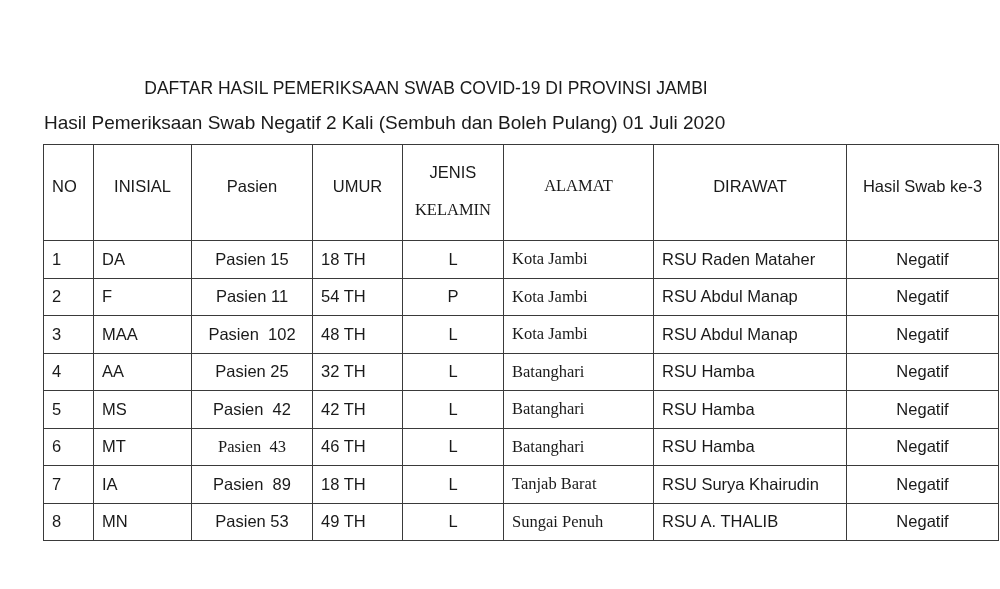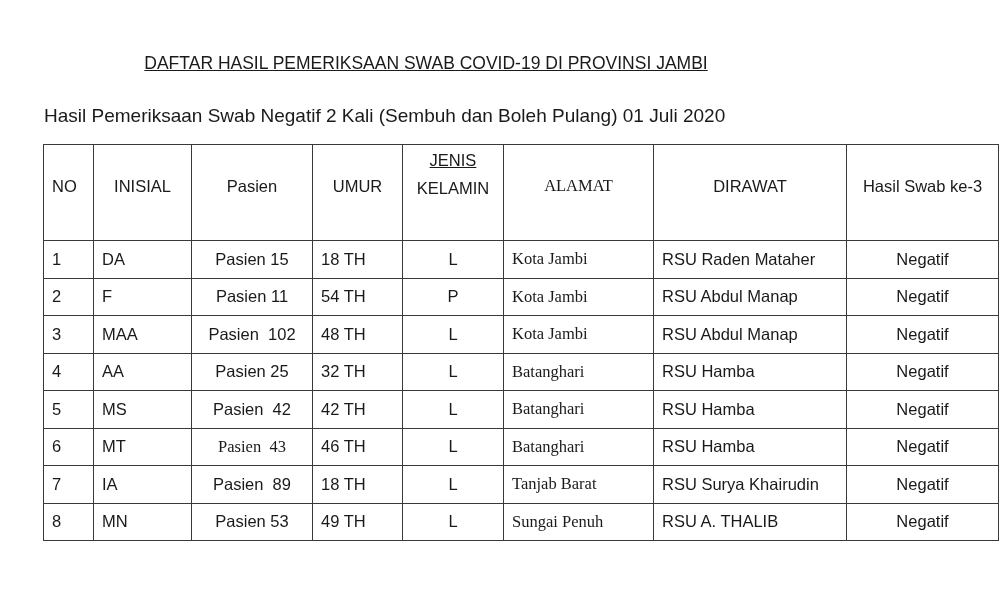--- a/index.html
+++ b/index.html
@@ -1,26 +1,26 @@
 <!DOCTYPE html>
 <html><head>
 <meta charset="utf-8">
 <style>
   html, body { margin: 0; padding: 0; background: #ffffff; }
   body { width: 1000px; height: 589px; position: relative; overflow: hidden;
          font-family: "Liberation Sans", "DejaVu Sans", sans-serif; color: #1a1a1a; }
-  .title { position: absolute; left: 0; width: 852px; top: 53px; text-align: center;
-           font-size: 17.5px; letter-spacing: 0px; text-decoration: underline; }
-  .subtitle { position: absolute; left: 44px; top: 105px; font-size: 19px; }
+  .title { position: absolute; left: 0; width: 852px; top: 78px; text-align: center;
+           font-size: 17.5px; letter-spacing: 0px; }
+  .subtitle { position: absolute; left: 44px; top: 112px; font-size: 19px; }
   table.doc { position: absolute; left: 43px; top: 144px; border-collapse: collapse;
               font-size: 16.5px; }
   table.doc td, table.doc th { border: 1.3px solid #3a3a3a; padding: 0; font-weight: normal; }
   table.doc th { height: 73px; vertical-align: top; padding-top: 22px; line-height: 38px; }
-  table.doc th .l1 { display: block; line-height: 16px; margin-top: 0px; text-decoration: underline; }
-  table.doc th .l2 { display: block; line-height: 16px; margin-top: 12px; }
+  table.doc th .l1 { display: block; line-height: 16px; margin-top: 12px; }
+  table.doc th .l2 { display: block; line-height: 16px; margin-top: 22px; font-family: Liberation Serif, serif; }
   table.doc td { height: 36.5px; }
   .c-no { width: 41px; } .c-ini { width: 89px; } .c-pas { width: 120px; }
   .c-umur { width: 81px; } .c-jk { width: 100px; } .c-alamat { width: 141px; font-family: Liberation Serif, serif; }
   .c-dir { width: 184px; } .c-hasil { width: 151px; }
   .left { text-align: left; padding-left: 8px !important; }
   .center { text-align: center; }
   th.left { padding-left: 8px; }
   th.hdr-simple { line-height: 16px; padding-top: 7px; }
 </style>
 </head>

